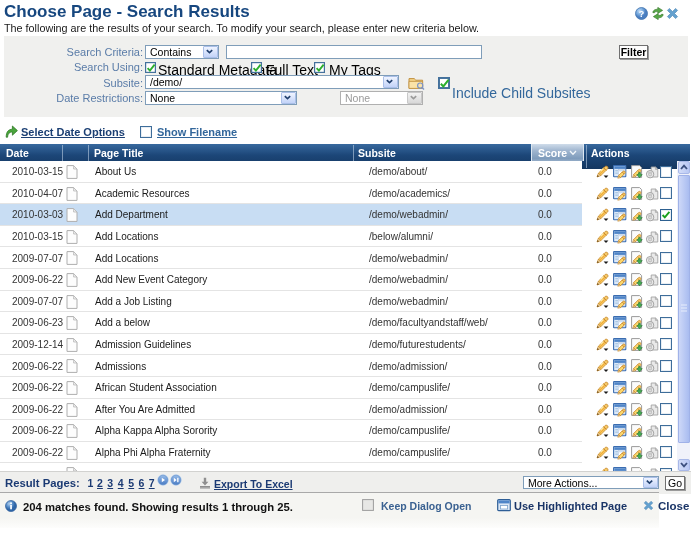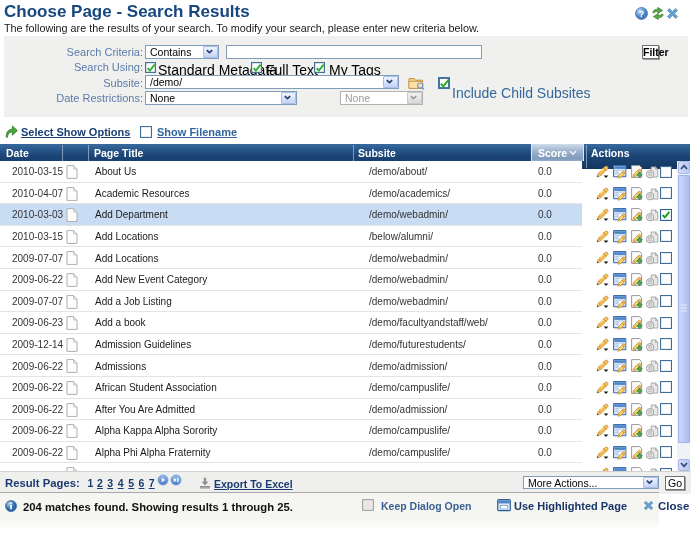--- a/index.html
+++ b/index.html
@@ -68,21 +68,21 @@
 <div class="lbl" style="top:92px">Date Restrictions:</div>
 <div style="position:absolute;left:145px;top:45px;width:74px;height:14px;background:#fff;border:1px solid #7f9db9;box-sizing:border-box">
     <span style="position:absolute;left:4px;top:50%;transform:translateY(-54%);font-size:10.5px;color:#000;white-space:nowrap">Contains</span>
     <span style="position:absolute;right:0px;top:0px;bottom:0px;width:13px;background:linear-gradient(#eff4ff,#c2d3f8);border:1px solid #aabfe8;border-radius:1px">
       <svg width="13" height="12" viewBox="0 0 13 12" style="position:absolute;left:-1px;top:-1px">
         <path d="M3.8 4.1 L6.5 6.7 L9.2 4.1" fill="none" stroke="#21406e" stroke-width="1.6"></path>
       </svg>
     </span>
   </div>
 <div class="inp" style="left:226px;top:45px;width:256px;height:14px"></div>
-<div class="btn3d" style="left:642px;top:45px;width:17px;height:14px;line-height:13px;font-weight:bold">Filter</div>
+<div class="btn3d" style="left:619px;top:45px;width:29px;height:14px;line-height:13px;font-weight:bold">Filter</div>
 <svg style="position:absolute;left:145px;top:61.5px" width="11" height="11" viewBox="0 0 11 11">
     <rect x="0.6" y="0.6" width="9.8" height="9.8" fill="#ffffff" stroke="#44719c" stroke-width="1.2"></rect>
     <path d="M2.6 6.2 L4.9 8.6 L9.6 2.6" fill="none" stroke="#2daf2d" stroke-width="1.9"></path>
   </svg>
 <span class="cbl" style="left:158px;top:62px">Standard Metadata</span>
 <svg style="position:absolute;left:251px;top:61.5px" width="11" height="11" viewBox="0 0 11 11">
     <rect x="0.6" y="0.6" width="9.8" height="9.8" fill="#ffffff" stroke="#44719c" stroke-width="1.2"></rect>
     <path d="M2.6 6.2 L4.9 8.6 L9.6 2.6" fill="none" stroke="#2daf2d" stroke-width="1.9"></path>
   </svg>
 <span class="cbl" style="left:266px;top:62px">Full Text</span>
@@ -123,21 +123,21 @@
     <span style="position:absolute;right:0px;top:0px;bottom:0px;width:13px;background:linear-gradient(#f2f2f2,#d8d8d8);border:1px solid #c8c8c8;border-radius:1px">
       <svg width="13" height="12" viewBox="0 0 13 12" style="position:absolute;left:-1px;top:-1px">
         <path d="M3.8 4.1 L6.5 6.7 L9.2 4.1" fill="none" stroke="#9a9a9a" stroke-width="1.6"></path>
       </svg>
     </span>
   </div>
 
 <svg style="position:absolute;left:5px;top:125px" width="13" height="13" viewBox="0 0 13 13">
     <path d="M1.2 12.2 C1.2 6.4 3.6 4.4 7.4 4.2 L7.4 1.0 L12.4 5.6 L7.4 10.2 L7.4 7.0 C4.6 7.1 2.8 8.4 2.6 12.2 Z" fill="#4aa53c" stroke="#2f7a26" stroke-width="0.8"></path>
   </svg>
-<div class="sdo">Select Show Options</div>
+<div class="sdo">Select Date Options</div>
 <svg style="position:absolute;left:140px;top:126px" width="12" height="12" viewBox="0 0 12 12">
     <rect x="0.5" y="0.5" width="11" height="11" fill="#ffffff" stroke="#3e6d9a" stroke-width="1.4"></rect>
     <rect x="1.5" y="1.5" width="9" height="9" fill="none" stroke="#e8eef4" stroke-width="1"></rect>
   </svg>
 <div class="sfn">Show Filename</div>
 
 <div class="hdr">
  <span style="left:6px">Date</span>
  <span style="left:94px">Page Title</span>
  <span style="left:358px">Subsite</span>
@@ -491,21 +491,21 @@
         <rect x="0.5" y="0.5" width="11" height="11" fill="#ffffff" stroke="#3e6d9a" stroke-width="1.4"></rect>
         <rect x="1.5" y="1.5" width="9" height="9" fill="none" stroke="#e8eef4" stroke-width="1"></rect>
       </svg>
     </div>
 <div class="row" style="">
       <span class="cd">2009-06-23</span>
       <svg style="position:absolute;left:66px;top:4px" width="12" height="14" viewBox="0 0 12 14">
         <path d="M1.0 0.6 H7.6 L11.0 4.0 V13.4 H1.0 Z" fill="#fdfdfd" stroke="#aeaeae" stroke-width="1"></path>
         <path d="M7.6 0.6 V4.0 H11.0 Z" fill="#efefef" stroke="#b8b8b8" stroke-width="0.8"></path>
       </svg>
-      <span class="ct">Add a book</span>
+      <span class="ct">Add a below</span>
       <span class="cs">/demo/facultyandstaff/web/</span>
       <span class="sc">0.0</span>
       <svg style="position:absolute;left:596px;top:4px" width="13" height="13" viewBox="0 0 13 13">
         <path d="M2.4 8.2 L7.8 2.8 L10.2 5.2 L4.8 10.6 Z" fill="#fcd96d" stroke="#c98a2e" stroke-width="0.9"></path>
         <path d="M3.6 9.4 L8.8 4.2" stroke="#f0a93a" stroke-width="1.3" fill="none"></path>
         <path d="M4.6 6.2 L7.2 3.6" stroke="#fdeeb5" stroke-width="1.1" fill="none"></path>
         <path d="M7.8 2.8 L8.9 1.7 C9.5 1.1 10.9 1.1 11.5 1.7 C12.1 2.3 12.1 3.5 11.5 4.1 L10.2 5.2 Z" fill="#f5c968" stroke="#c98a2e" stroke-width="0.9"></path>
         <path d="M2.4 8.2 L1.0 12.0 L4.8 10.6 Z" fill="#f7e3b2" stroke="#c98a2e" stroke-width="0.8"></path>
         <path d="M1.0 12.0 L1.7 10.0 L3.0 11.3 Z" fill="#5f4316"></path>
         <path d="M7.6 10.6 L12.4 10.6 L10.0 13.0 Z" fill="#1a1a1a"></path>

